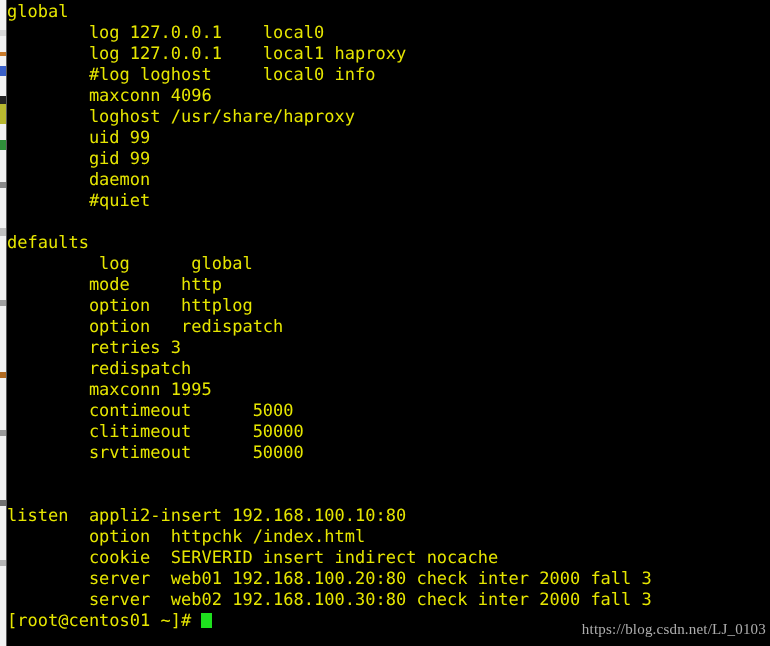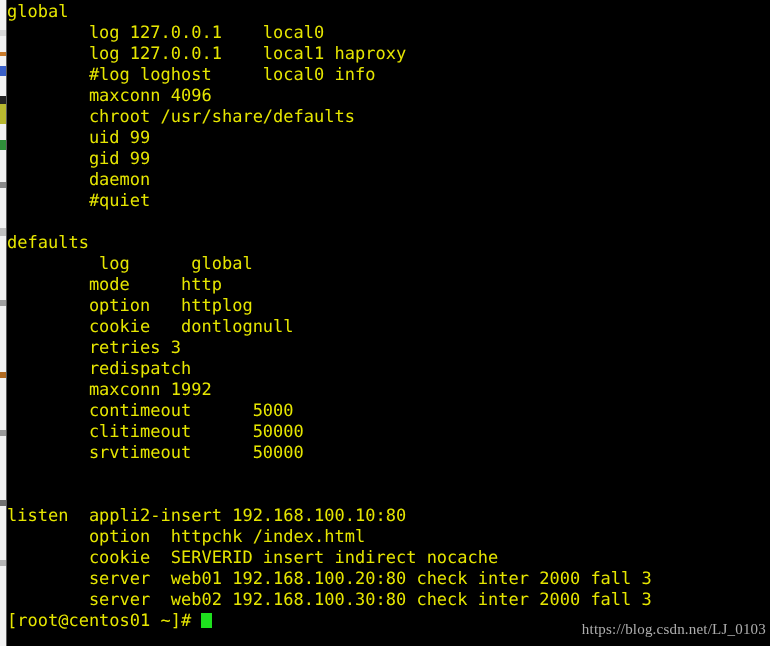--- a/index.html
+++ b/index.html
@@ -134,34 +134,34 @@
   <div id="bg-window-edge"></div>
 
   <div id="terminal">
 
     <div id="term-lines">
       <div class="term-line">global</div>
       <div class="term-line">        log 127.0.0.1    local0</div>
       <div class="term-line">        log 127.0.0.1    local1 haproxy</div>
       <div class="term-line">        #log loghost     local0 info</div>
       <div class="term-line">        maxconn 4096</div>
-      <div class="term-line">        chroot /usr/share/defaults</div>
+      <div class="term-line">        loghost /usr/share/haproxy</div>
       <div class="term-line">        uid 99</div>
       <div class="term-line">        gid 99</div>
       <div class="term-line">        daemon</div>
       <div class="term-line">        #quiet</div>
       <div class="term-line blank"></div>
       <div class="term-line">defaults</div>
       <div class="term-line">         log      global</div>
       <div class="term-line">        mode     http</div>
       <div class="term-line">        option   httplog</div>
-      <div class="term-line">        cookie   dontlognull</div>
+      <div class="term-line">        option   redispatch</div>
       <div class="term-line">        retries 3</div>
       <div class="term-line">        redispatch</div>
-      <div class="term-line">        maxconn 1992</div>
+      <div class="term-line">        maxconn 1995</div>
       <div class="term-line">        contimeout      5000</div>
       <div class="term-line">        clitimeout      50000</div>
       <div class="term-line">        srvtimeout      50000</div>
       <div class="term-line blank"></div>
       <div class="term-line blank"></div>
       <div class="term-line">listen  appli2-insert 192.168.100.10:80</div>
       <div class="term-line">        option  httpchk /index.html</div>
       <div class="term-line">        cookie  SERVERID insert indirect nocache</div>
       <div class="term-line">        server  web01 192.168.100.20:80 check inter 2000 fall 3</div>
       <div class="term-line">        server  web02 192.168.100.30:80 check inter 2000 fall 3</div>

